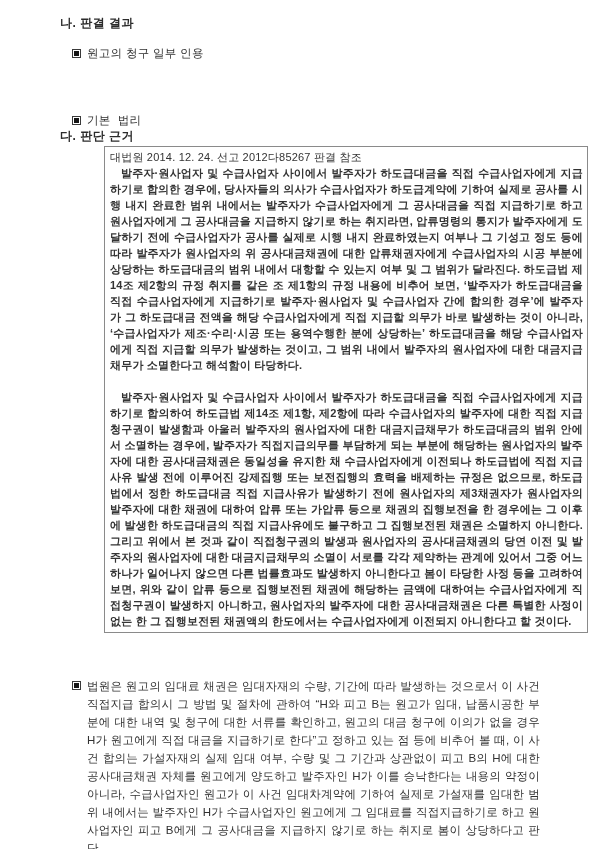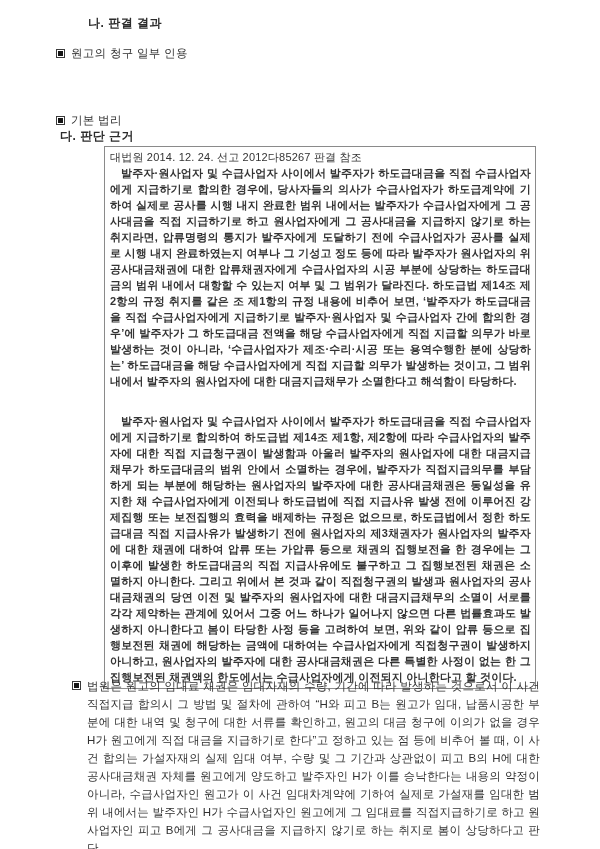--- a/index.html
+++ b/index.html
@@ -7,46 +7,46 @@
     width:600px;height:849px;position:relative;background:#ffffff;
     font-family:"Liberation Sans","DejaVu Sans",sans-serif;
     color:#313131;
   }
   .page{position:absolute;inset:0;background:#ffffff;}
   .heading{
     position:absolute;left:60px;
     font-size:12px;font-weight:bold;color:#2b2b2b;letter-spacing:0.5px;
     white-space:nowrap;
   }
-  #heading-result{top:15px;margin-left:28px;}
+  #heading-result{top:15px;}
   #heading-basis{top:84px;margin-top:44px;}
   .bullet-line{
-    position:absolute;left:56px;display:flex;align-items:center;
+    position:absolute;left:72px;display:flex;align-items:center;
     font-size:11.5px;color:#2f2f2f;letter-spacing:0.3px;white-space:nowrap;
   }
   #bullet-result{top:46px;}
-  #bullet-basis{top:113px;}
+  #bullet-basis{top:113px;font-family:Liberation Mono, monospace;}
   .sq{
     display:inline-block;width:9px;height:9px;border:1px solid #3a3a3a;
     box-sizing:border-box;position:relative;margin-right:6px;flex:0 0 auto;
   }
   .sq::after{
     content:"";position:absolute;left:1px;top:1px;right:1px;bottom:1px;background:#151515;
   }
   .quote-box{
-    position:absolute;left:104px;top:146px;width:432px;box-sizing:border-box;
+    position:absolute;left:104px;top:146px;width:484px;box-sizing:border-box;
     border:1px solid #8a8a8a;background:#ffffff;
     padding:2px 4px 3px 5px;
     font-size:11px;line-height:16px;color:#333333;
   }
   .quote-box p{
     margin:0;text-align:justify;word-break:break-all;letter-spacing:0.2px;
   }
   .quote-box p.indent{text-indent:11px;font-weight:bold;}
-  .quote-box p.spaced{margin-top:24px;}
+  .quote-box p.spaced{margin-top:16px;}
   .finding{
     position:absolute;left:72px;top:677px;width:468px;
     display:flex;align-items:flex-start;
   }
   .finding .sq{margin-top:4px;}
   .finding-text{
     font-size:11.5px;line-height:18px;color:#313131;letter-spacing:0.2px;
     text-align:justify;word-break:break-all;width:454px;
   }
 </style>

